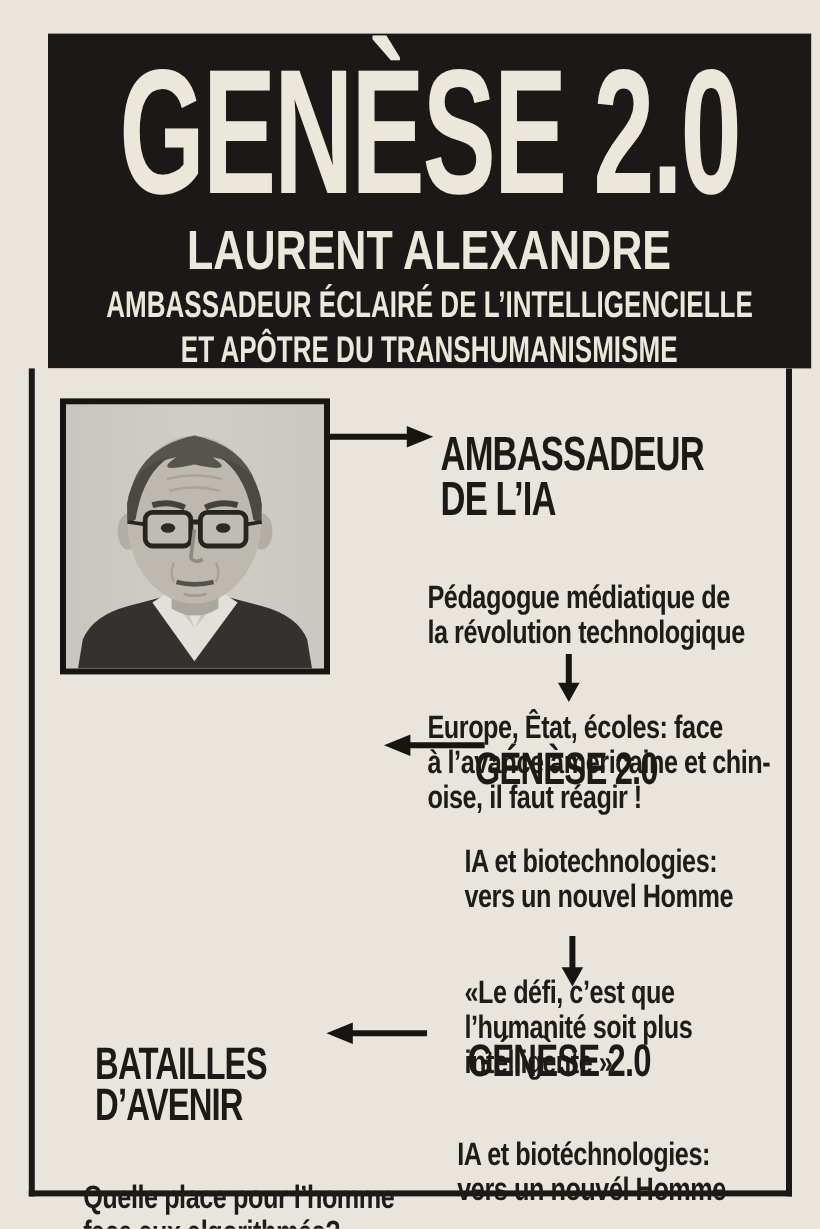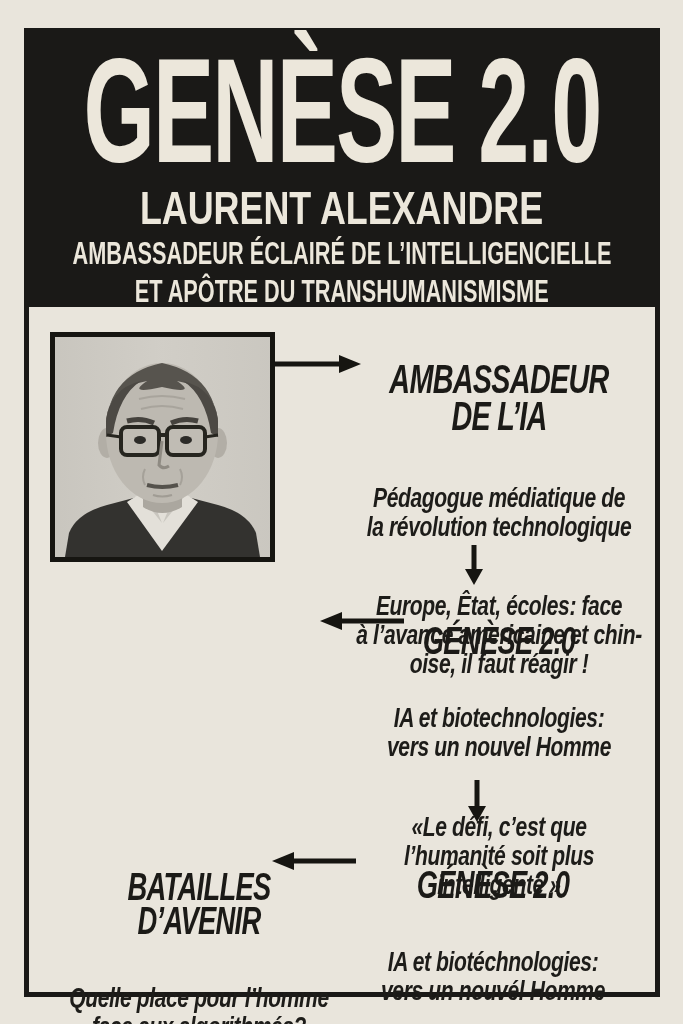--- a/index.html
+++ b/index.html
@@ -7,21 +7,21 @@
     width:683px;height:1024px;
     background:#e9e5dc;
     font-family:"Liberation Sans", sans-serif;
     color:#1b1a17;
     overflow:hidden;
   }
   .poster{position:relative;width:683px;height:1024px;}
 
   
   .header{
-    position:absolute;left:24px;top:28px;width:636px;height:279px;
+    position:absolute;left:40px;top:28px;width:636px;height:279px;
     background:#1a1917;color:#ece7db;
     display:flex;flex-direction:column;align-items:center;
     padding-top:14px;box-sizing:border-box;text-align:center;
   }
   .big-title{
     font-size:148px;line-height:138px;font-weight:bold;
     letter-spacing:-3px;
     transform:scaleX(0.62);transform-origin:center top;
     white-space:pre;
   }
@@ -43,21 +43,21 @@
   }
 
   .photo-frame{
     position:absolute;left:21px;top:25px;width:225px;height:230px;
     box-sizing:border-box;border:5px solid #161511;background:#cfccc5;
   }
   .photo-frame svg{display:block;}
 
   .center-block{
     position:absolute;transform:translateX(-50%);
-    text-align:center;white-space:pre;font-style:italic;
+    text-align:left;white-space:pre;
   }
   .h{
     font-weight:bold;letter-spacing:-1px;
     transform:scaleX(0.72);transform-origin:center top;
   }
   .h1size{font-size:40px;line-height:37px;}
   .h2size{font-size:38px;line-height:34px;}
   .body-txt{
     font-size:27px;line-height:29px;font-weight:bold;letter-spacing:-0.5px;
     transform:scaleX(0.78);transform-origin:center top;color:#1d1c19;

